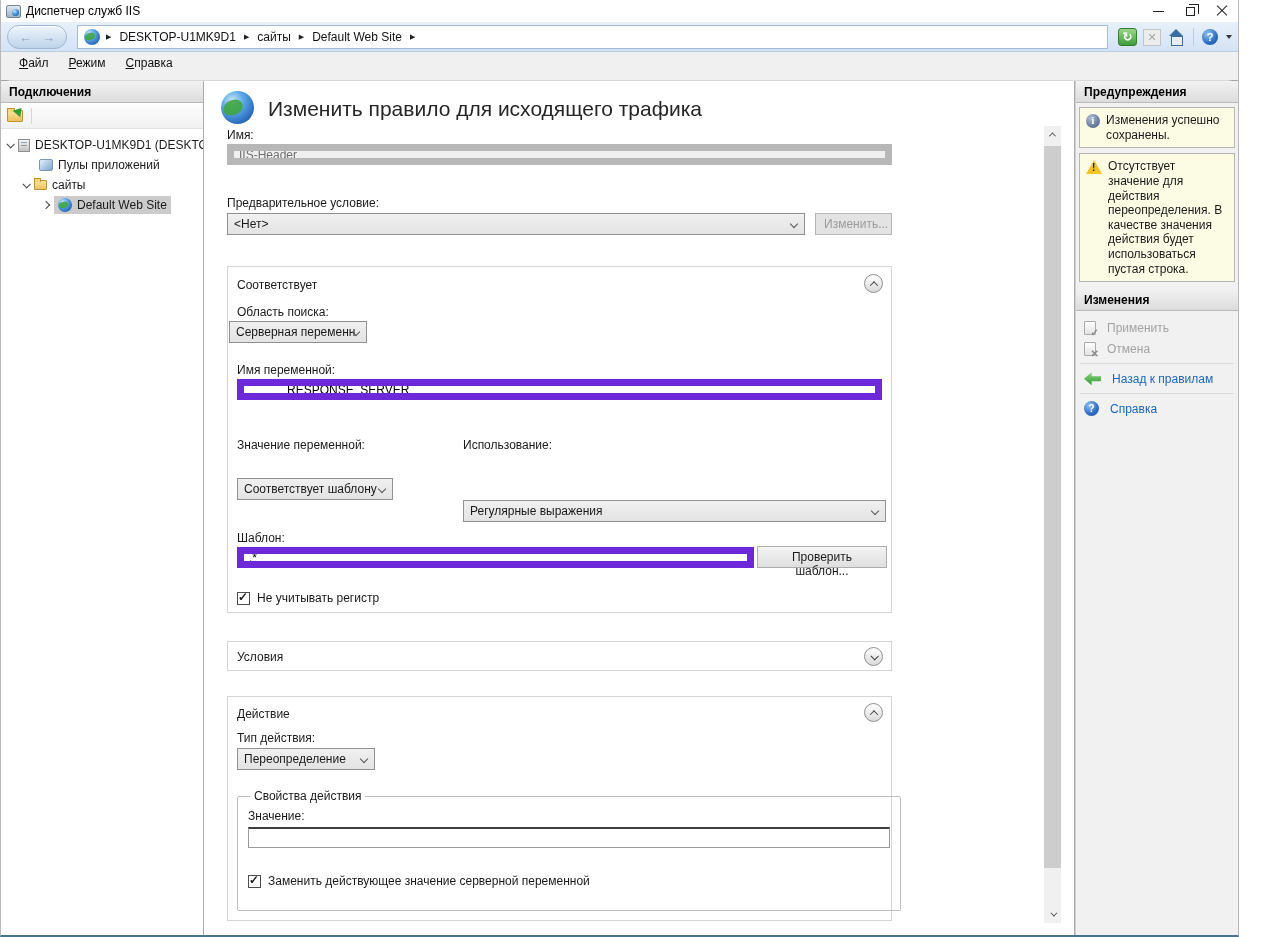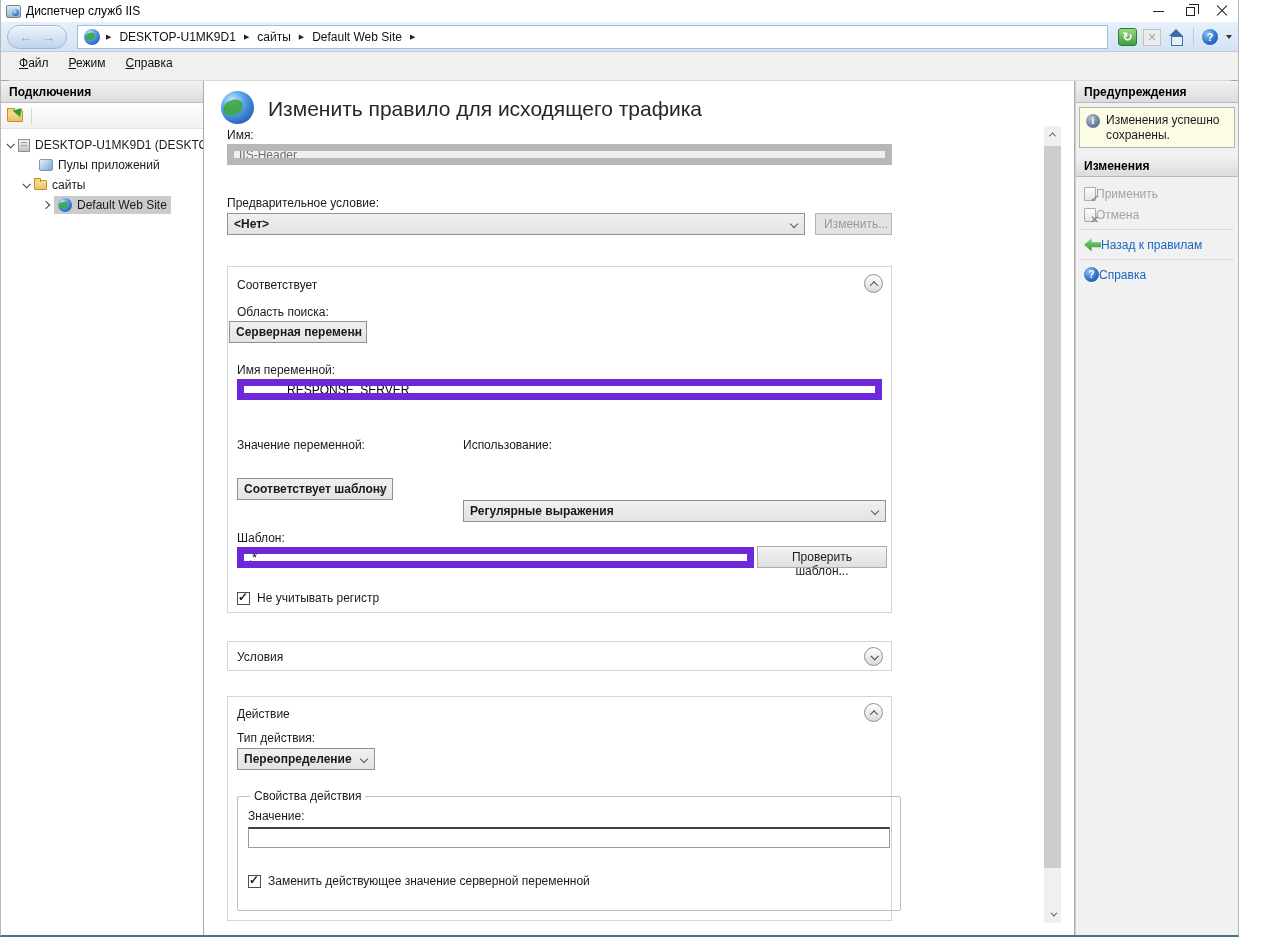--- a/index.html
+++ b/index.html
@@ -69,21 +69,21 @@
   .icon-apppools { width:14px; height:12px; border:1px solid #7a98b8; border-radius:2px; background:linear-gradient(135deg,#e8f1fa 0%,#a9c6e4 55%,#7fa8ce 100%); flex:0 0 auto; }
   .tree-sel { display:flex; align-items:center; gap:5px; background:#cbcbcb; padding:2px 4px; }
 
   
   .content { width:871px; background:#fff; border-right:1px solid #ababab; position:relative; flex:0 0 auto; }
   .abs { position:absolute; }
   .lbl { font-size:12px; color:#1a1a1a; }
   .page-title { font-size:21px; color:#262626; }
   .txt-input { border:7px solid #6d28d9; background:#fff; font-family:"Liberation Sans",sans-serif; font-size:12px; padding:2px 5px; height:21px; }
   .txt-input:disabled { background:#efefef; color:#6e6e6e; border-color:#b7b7b7; }
-  .select { position:relative; background:linear-gradient(#f0f0f0,#e3e3e3); border:1px solid #919191; height:22px; padding:3px 20px 3px 6px; overflow:hidden; white-space:nowrap;font-weight:bold; }
+  .select { position:relative; background:linear-gradient(#f0f0f0,#e3e3e3); border:1px solid #919191; height:22px; padding:3px 20px 3px 6px; overflow:hidden; white-space:nowrap; }
   .select::after { content:""; position:absolute; right:7px; top:7px; width:5px; height:5px; border-right:1.4px solid #555; border-bottom:1.4px solid #555; transform:rotate(45deg); }
   .btn { background:linear-gradient(#f4f4f4,#dfdfdf); border:1px solid #adadad; font-size:12px; padding:3px 8px; height:22px; text-align:center; }
   .btn.disabled { color:#9b9b9b; background:#e3e3e3; border-color:#b5b5b5; }
   .sectionbox { border:1px solid #d5d5d5; background:#fff; position:absolute; }
   .section-title { font-size:12px; color:#1a1a1a; }
   .circle-btn { width:19px; height:19px; border-radius:50%; border:1px solid #8f8f8f; background:linear-gradient(#ffffff,#d9d9d9); display:flex; align-items:center; justify-content:center; }
   .checkrow { display:flex; align-items:center; gap:7px; }
   .checkbox { width:13px; height:13px; border:1px solid #4d4d4d; background:#fff; position:relative; flex:0 0 auto; }
   .checkbox::after { content:"✓"; position:absolute; left:0px; top:-3px; font-size:12px; color:#1b1b1b; font-weight:bold; }
   fieldset.groupbox { border:1px solid #bdbdbd; border-radius:2px; padding:4px 10px 8px 10px; }
@@ -98,21 +98,21 @@
   .vs-thumb { position:absolute; left:0; top:20px; width:17px; height:722px; background:#cdcdcd; }
 
   
   .rightpanel { flex:1; background:#f1f1f1; border-left:1px solid #d0d0d0; display:flex; flex-direction:column; min-width:0; }
   .alerts { padding:4px 3px 2px 3px; }
   .alert { background:#fcfce4; border:1px solid #b5b5b5; display:flex; gap:6px; padding:5px 6px; margin-bottom:5px; line-height:1.22; align-items:flex-start; }
   .icon-info { width:14px; height:14px; border-radius:50%; background:radial-gradient(circle at 35% 30%, #aebfd4, #64799a 65%, #4d6283); color:#fff; font-size:10px; font-weight:bold; font-family:"Liberation Serif",serif; display:flex; align-items:center; justify-content:center; flex:0 0 auto; margin-top:1px; }
   .icon-warn { width:0; height:0; border-left:8px solid transparent; border-right:8px solid transparent; border-bottom:14px solid #f2c41d; position:relative; flex:0 0 auto; margin-top:1px; }
   .icon-warn::after { content:"!"; position:absolute; left:-2px; top:2px; font-size:10px; font-weight:bold; color:#1a1a1a; }
   .actions-list { padding:6px 0; flex:1; }
-  .action-row { height:21px; display:flex; align-items:center; gap:0; padding-left:8px; }
+  .action-row { height:21px; display:flex; align-items:center; gap:11px; padding-left:8px; }
   .action-row.disabled { color:#a3a3a3; }
   .action-link { color:#1a66c0; }
   .action-sep { height:1px; background:#dcdcdc; margin:4px 4px; }
   .icon-doc { width:12px; height:14px; background:linear-gradient(#fdfdfd,#e4e4e4); border:1px solid #aaaaaa; border-radius:1px; position:relative; flex:0 0 auto; }
   .icon-doc::after { position:absolute; right:-4px; bottom:-4px; font-size:10px; font-weight:bold; color:#8a8a8a; }
   .icon-doc.check::after { content:"✓"; }
   .icon-doc.cross::after { content:"✕"; }
   .icon-back { width:17px; height:13px; background:linear-gradient(#8fd487,#2f9e2f); clip-path:polygon(0 50%,45% 0,45% 30%,100% 30%,100% 70%,45% 70%,45% 100%); flex:0 0 auto; }
 </style>
 </head>
@@ -287,20 +287,24 @@
       </div>
     </div>
 
     <div class="rightpanel">
       <div class="panel-header">Предупреждения</div>
       <div class="alerts">
         <div class="alert">
           <span class="icon-info">i</span>
           <span>Изменения успешно сохранены.</span>
         </div>
+        <div class="alert">
+          <span class="icon-warn"></span>
+          <span>Отсутствует значение для действия переопределения. В качестве значения действия будет использоваться пустая строка.</span>
+        </div>
       </div>
       <div class="panel-header">Изменения</div>
       <div class="actions-list">
         <div class="action-row disabled">
           <span class="icon-doc check"></span>
           <span>Применить</span>
         </div>
         <div class="action-row disabled">
           <span class="icon-doc cross"></span>
           <span>Отмена</span>

